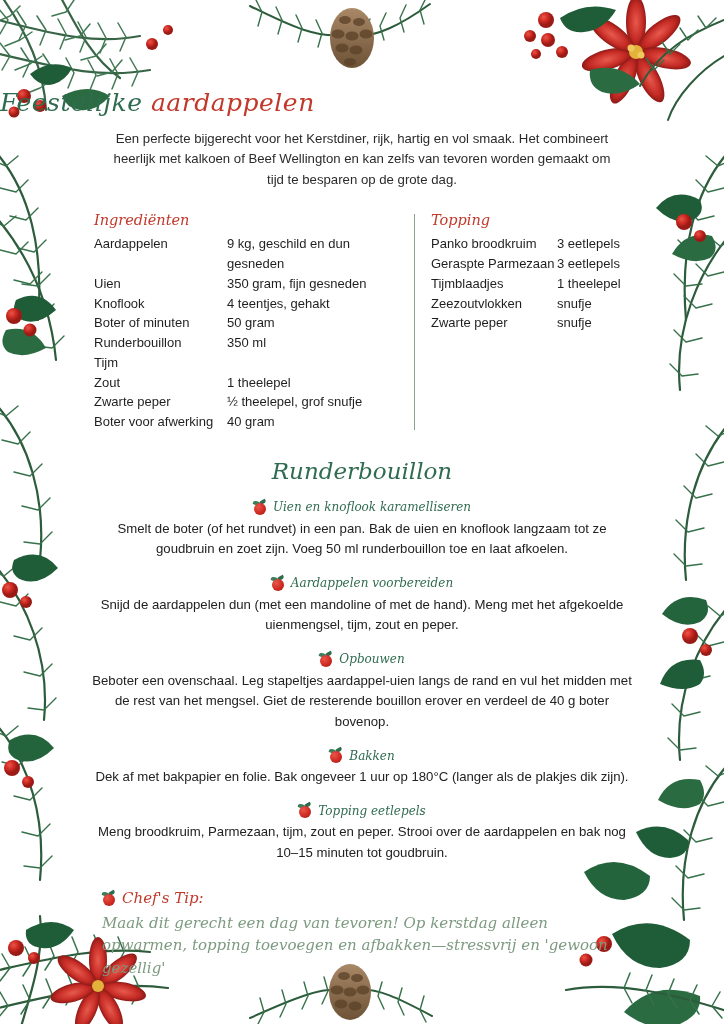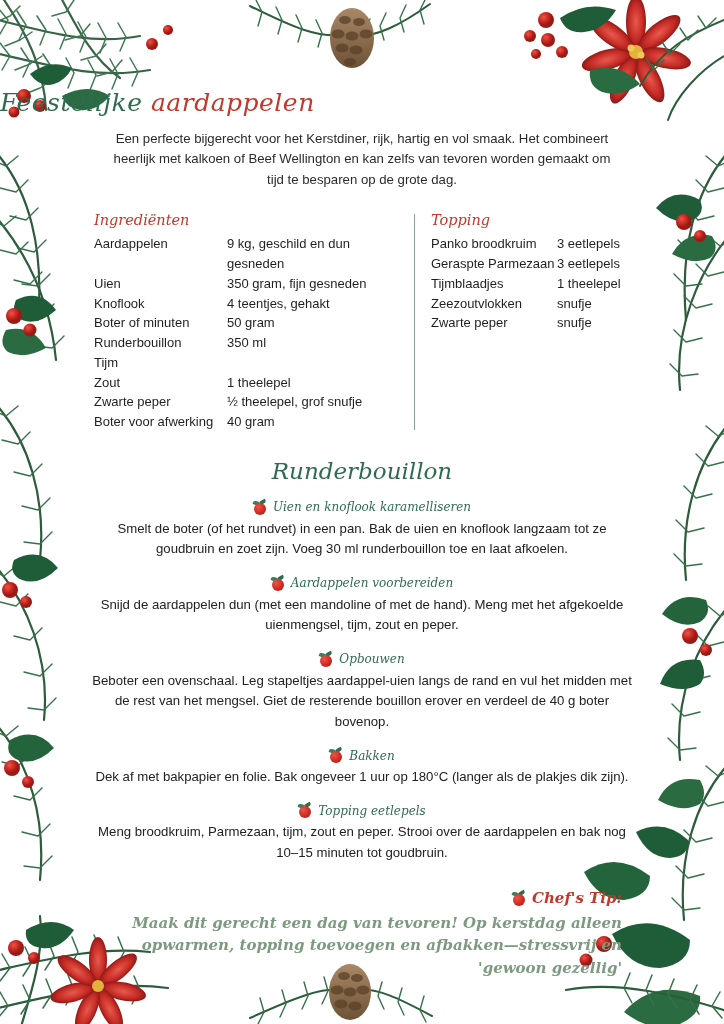--- a/index.html
+++ b/index.html
@@ -162,22 +162,21 @@
   .step-body {
     font-size: 13.2px;
     line-height: 1.55;
     color: #222;
   }
 
   
   .tip {
     margin: 26px auto 0 auto;
     width: 520px;
-    text-align: right;
-    font-weight: bold;
+    text-align: left;
   }
   .tip-head {
     display: inline-flex;
     align-items: center;
     justify-content: center;
     gap: 5px;
     font-family: "DejaVu Serif", serif;
     font-style: italic;
     font-size: 15px;
     color: #c0392b;
@@ -497,21 +496,21 @@
 
     <div class="step">
       <div class="step-head">
         <span class="berry">
             <span class="leaf2"></span>
             <span class="leaf"></span>
             <span class="ball"></span>
           </span>
         <span>Uien en knoflook karamelliseren</span>
       </div>
-      <div class="step-body">Smelt de boter (of het rundvet) in een pan. Bak de uien en knoflook langzaam tot ze goudbruin en zoet zijn. Voeg 30 ml runderbouillon toe en laat afkoelen.</div>
+      <div class="step-body">Smelt de boter (of het rundvet) in een pan. Bak de uien en knoflook langzaam tot ze goudbruin en zoet zijn. Voeg 50 ml runderbouillon toe en laat afkoelen.</div>
     </div>
 
     <div class="step">
       <div class="step-head">
         <span class="berry">
             <span class="leaf2"></span>
             <span class="leaf"></span>
             <span class="ball"></span>
           </span>
         <span>Aardappelen voorbereiden</span>

